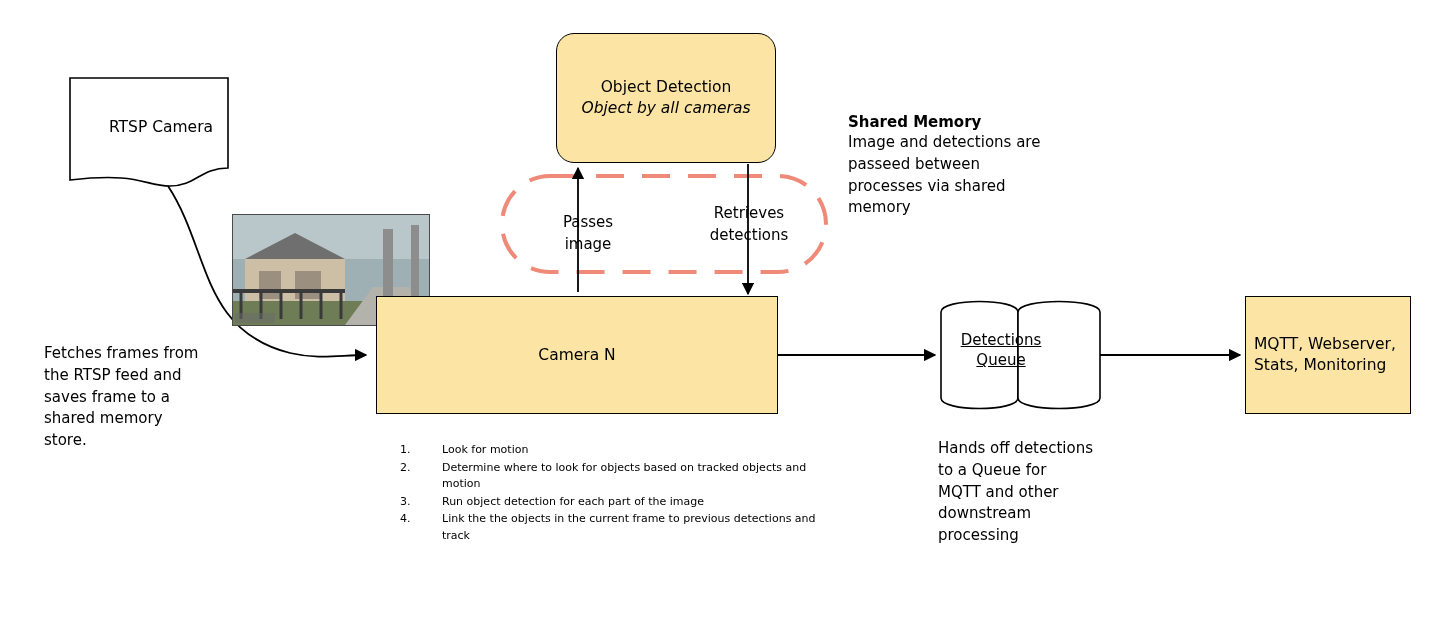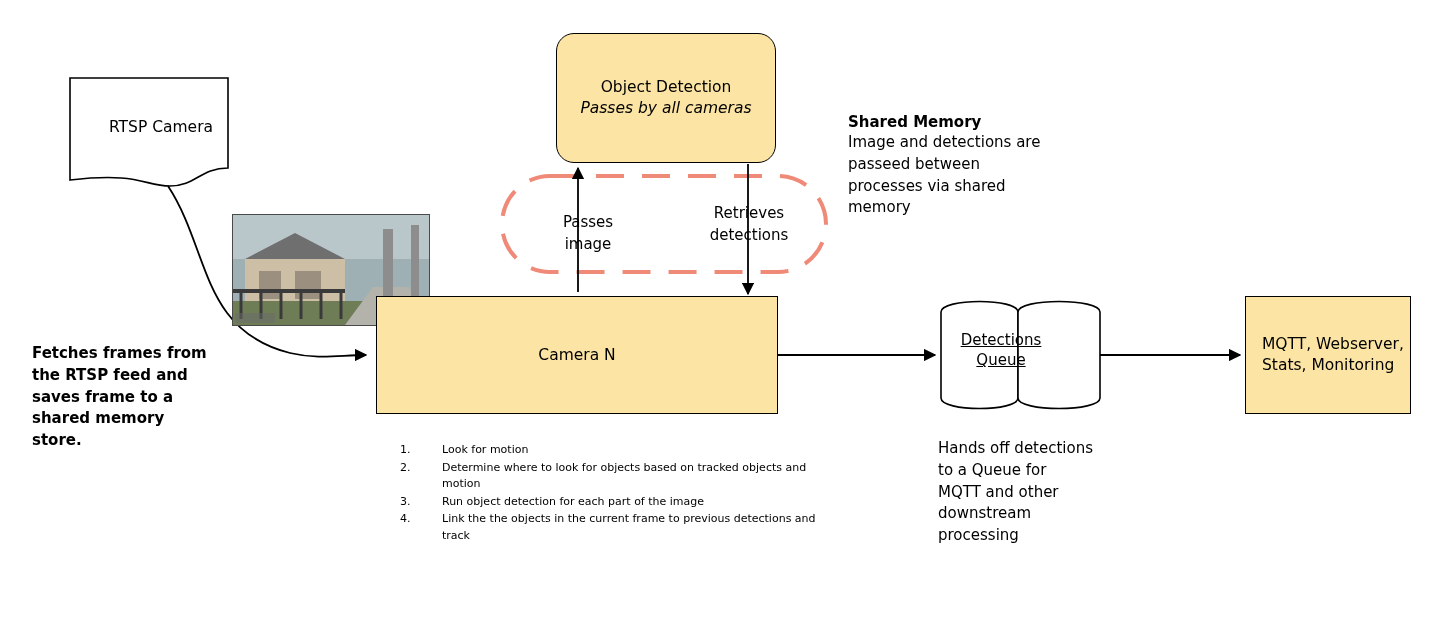--- a/index.html
+++ b/index.html
@@ -134,35 +134,35 @@
         <line x1="68" y1="74" x2="68" y2="104"></line>
         <line x1="88" y1="74" x2="88" y2="104"></line>
         <line x1="108" y1="74" x2="108" y2="104"></line>
       </g>
       <rect x="2" y="98" width="40" height="10" fill="#6a6a6a" opacity="0.5"></rect>
     </svg>
   </div>
 
   <div class="node boxnode" style="left:556px; top:33px; width:220px; height:130px;border-radius:18px;">
     <div>Object Detection</div>
-    <div class="sub">Passes by all cameras</div>
+    <div class="sub">Object by all cameras</div>
   </div>
 
   <div class="plaintext" style="left:543px; top:212px; width:90px; text-align:center;">Passes
 image</div>
   <div class="plaintext" style="left:699px; top:203px; width:100px; text-align:center;">Retrieves
 detections</div>
 
   <div class="plaintext" style="left:848px; top:112px; width:250px; font-weight:bold;">Shared Memory</div>
   <div class="plaintext" style="left:848px; top:132px; width:250px;">Image and detections are
 passeed between
 processes via shared
 memory</div>
 
-  <div class="plaintext" style="left:32px; top:343px; width:210px;font-weight:bold;">Fetches frames from
+  <div class="plaintext" style="left:44px; top:343px; width:210px;">Fetches frames from
 the RTSP feed and
 saves frame to a
 shared memory
 store.</div>
 
   <div class="node boxnode" style="left:376px; top:296px; width:402px; height:118px;">
     <div>Camera N</div>
   </div>
 
   <ol class="steps" style="left:372px; top:426px; width:420px;">
@@ -175,17 +175,17 @@
   <div class="cyl-label" style="left:936px; top:330px; width:130px;">Detections
 Queue</div>
 
   <div class="plaintext" style="left:938px; top:438px; width:220px;">Hands off detections
 to a Queue for
 MQTT and other
 downstream
 processing</div>
 
   <div class="node boxnode" style="left:1245px; top:296px; width:166px; height:118px;">
-    <div style="white-space:pre-line; text-align:left; width:100%; padding-left:16px; box-sizing:border-box;">MQTT, Webserver,
+    <div style="white-space:pre-line; text-align:left; width:100%; padding-left:8px; box-sizing:border-box;">MQTT, Webserver,
 Stats, Monitoring</div>
   </div>
 
 </div>
 
 </body></html>

